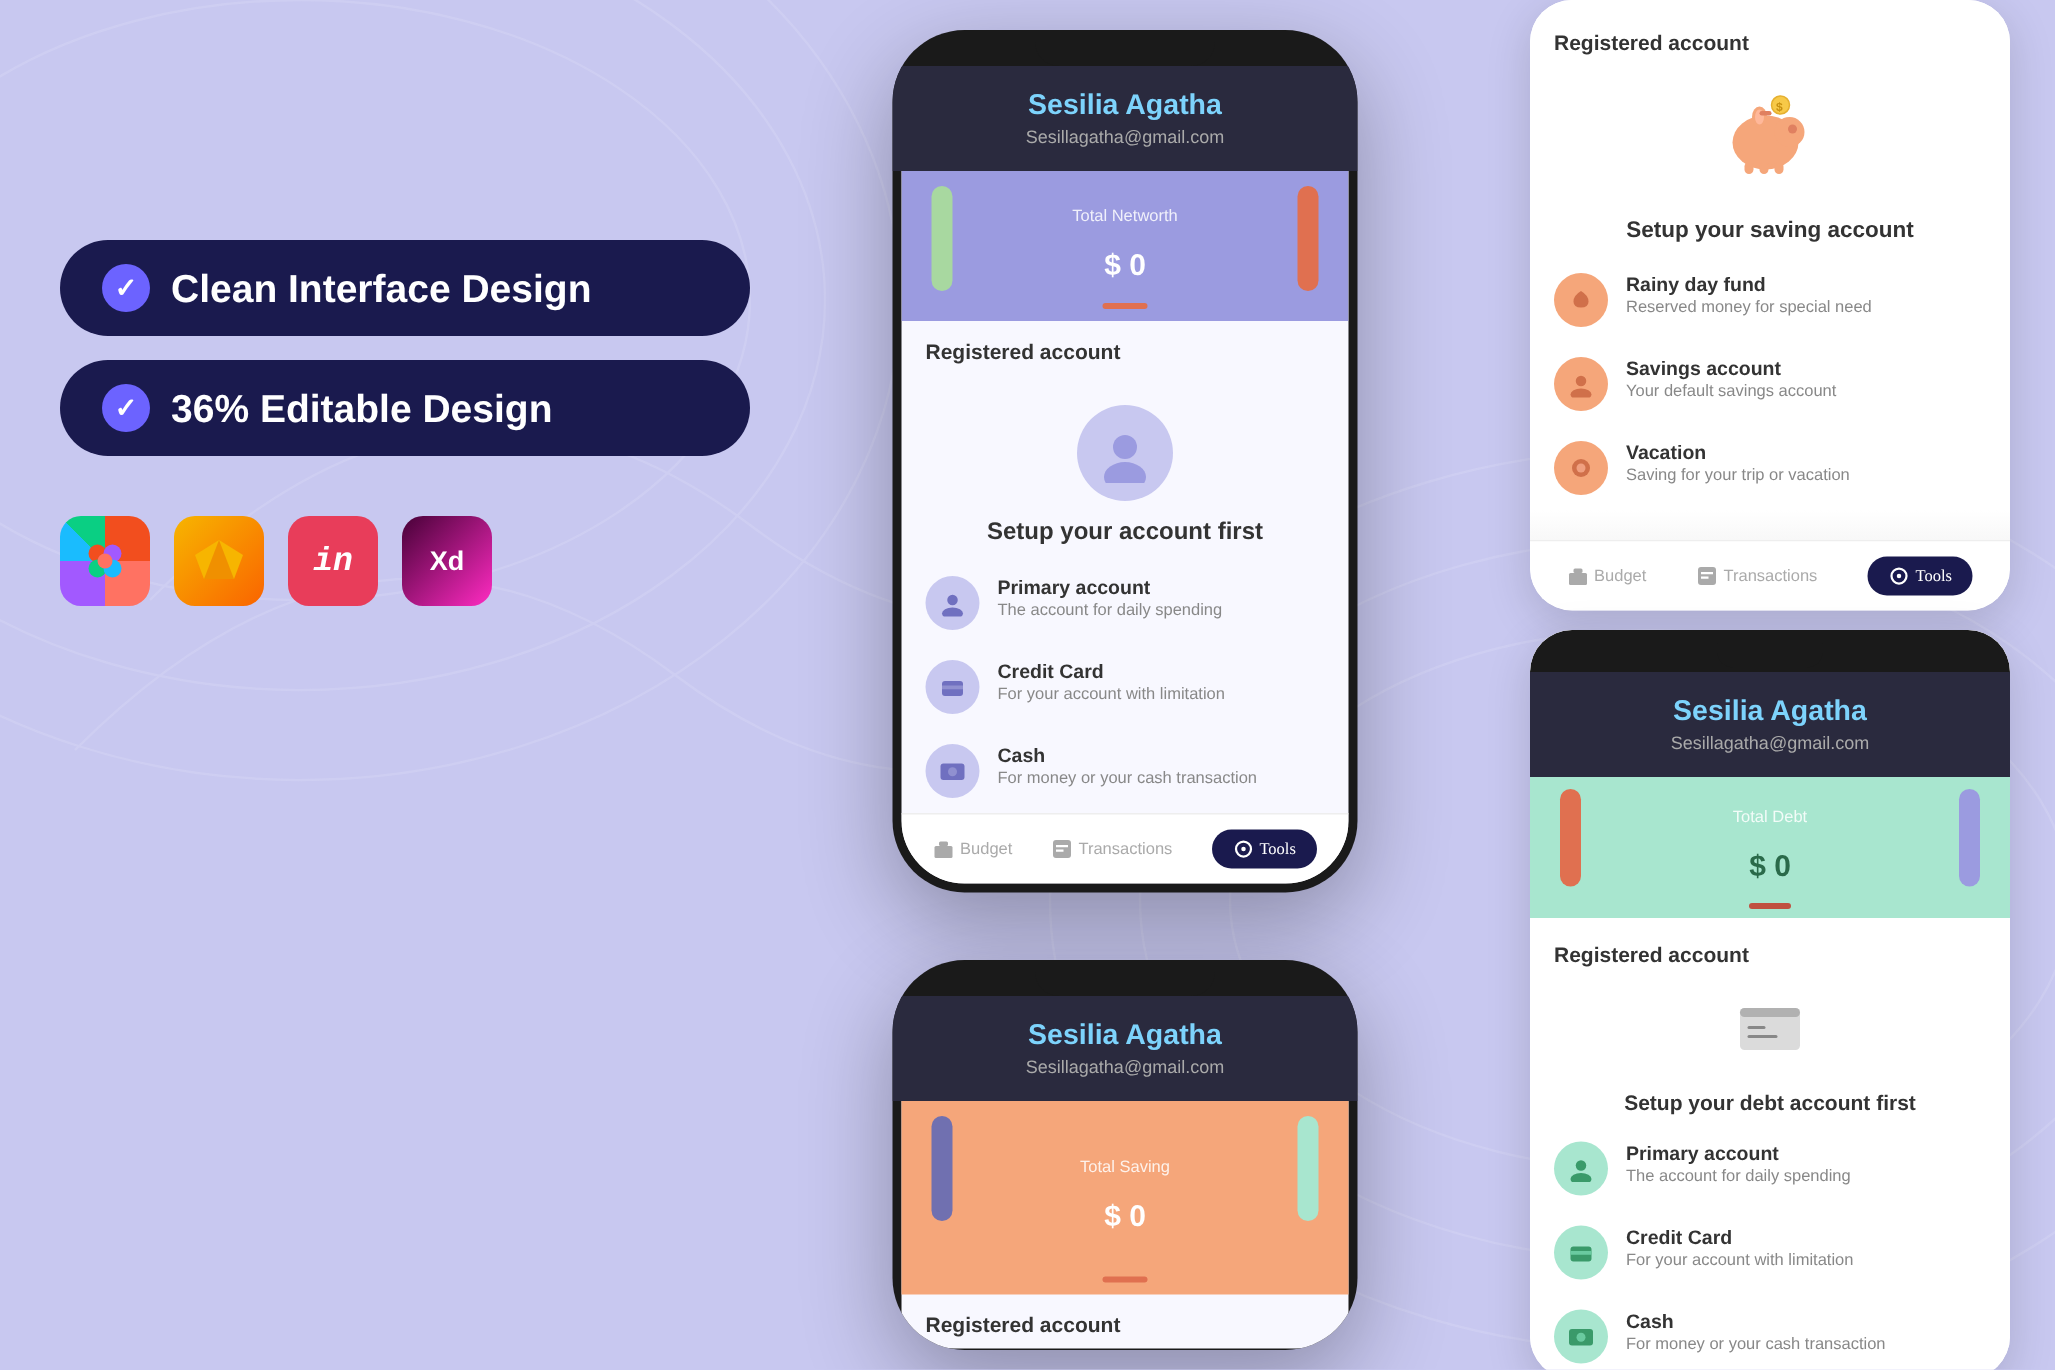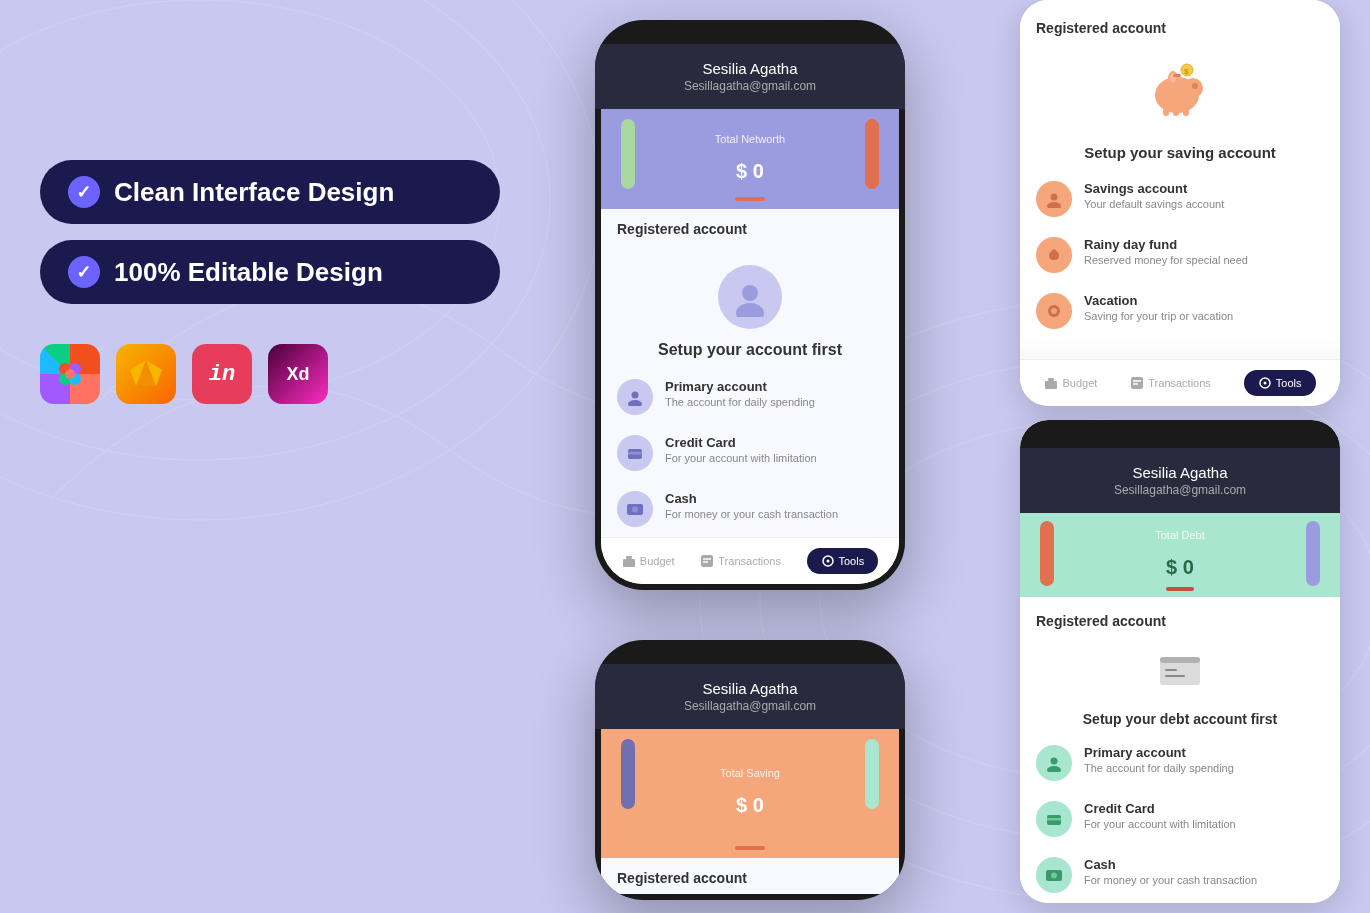--- a/index.html
+++ b/index.html
@@ -151,23 +151,23 @@
     }
 
     .user-header {
       background: #2a2a3e;
       padding: 16px;
       text-align: center;
       border-radius: 0;
     }
 
     .user-name {
-      color: #ffffff;
-      font-size: 15px;
-      font-weight: 400;
+      color: #7dd3fc;
+      font-size: 19px;
+      font-weight: 700;
     }
 
     .user-email {
       color: #aaa;
       font-size: 12px;
       margin-top: 2px;
     }
 
     .balance-card {
       padding: 20px 16px;
@@ -303,20 +303,21 @@
 
     .nav-item-active {
       background: #1a1a4e;
       color: white;
       padding: 6px 14px;
       border-radius: 20px;
       font-size: 11px;
       display: flex;
       align-items: center;
       gap: 4px;
+      font-family: Liberation Serif, serif;
     }
 
     
     .floating-card {
       background: white;
       border-radius: 28px;
       overflow: hidden;
       box-shadow: 0 8px 30px rgba(0,0,0,0.15);
     }
   </style>
@@ -338,21 +339,21 @@
 
 <div class="left-panel">
 
   <div class="feature-badge" style="margin-top:40px;">
     <div class="check-icon">✓</div>
     <span>Clean Interface Design</span>
   </div>
 
   <div class="feature-badge" style="margin-top:16px;">
     <div class="check-icon">✓</div>
-    <span>100% Editable Design</span>
+    <span>36% Editable Design</span>
   </div>
 
   <div class="tools-row">
     <div class="tool-icon tool-figma" style="font-size:20px; background:conic-gradient(#f24e1e 0deg 90deg, #ff7262 90deg 180deg, #a259ff 180deg 270deg, #1abcfe 270deg 315deg, #0acf83 315deg 360deg);">
       <svg width="30" height="30" viewBox="0 0 30 30">
           <circle cx="10" cy="10" r="6" fill="#f24e1e"></circle>
           <circle cx="20" cy="10" r="6" fill="#a259ff"></circle>
           <circle cx="10" cy="20" r="6" fill="#0acf83"></circle>
           <circle cx="20" cy="20" r="6" fill="#1abcfe"></circle>
           <circle cx="15" cy="15" r="5" fill="#ff7262"></circle>
@@ -516,39 +517,39 @@
         <circle cx="42" cy="10" r="6" fill="#f7c948" stroke="#e5b030" stroke-width="1"></circle>
         <text x="39" y="14" font-size="8" fill="#c89010" font-weight="bold">$</text>
       </svg>
     </div>
 
     <div class="setup-title" style="padding:0 16px 10px; text-align:center; font-size:15px;">Setup your saving account</div>
 
     <div class="account-item">
       <div class="account-icon account-icon-orange">
         <svg width="18" height="18" viewBox="0 0 18 18">
+            <path d="M9 3 Q14 6 14 10 Q14 14 9 14 Q4 14 4 10 Q4 6 9 3Z" fill="#d0704a"></path>
+          </svg>
+      </div>
+      <div>
+        <div class="account-name">Rainy day fund</div>
+        <div class="account-desc">Reserved money for special need</div>
+      </div>
+    </div>
+
+    <div class="account-item">
+      <div class="account-icon account-icon-orange">
+        <svg width="18" height="18" viewBox="0 0 18 18">
             <circle cx="9" cy="7" r="3.5" fill="#d0704a"></circle>
             <ellipse cx="9" cy="16" rx="7" ry="4" fill="#d0704a"></ellipse>
           </svg>
       </div>
       <div>
         <div class="account-name">Savings account</div>
         <div class="account-desc">Your default savings account</div>
-      </div>
-    </div>
-
-    <div class="account-item">
-      <div class="account-icon account-icon-orange">
-        <svg width="18" height="18" viewBox="0 0 18 18">
-            <path d="M9 3 Q14 6 14 10 Q14 14 9 14 Q4 14 4 10 Q4 6 9 3Z" fill="#d0704a"></path>
-          </svg>
-      </div>
-      <div>
-        <div class="account-name">Rainy day fund</div>
-        <div class="account-desc">Reserved money for special need</div>
       </div>
     </div>
 
     <div class="account-item">
       <div class="account-icon account-icon-orange">
         <svg width="18" height="18" viewBox="0 0 18 18">
             <circle cx="9" cy="9" r="6" fill="#d0704a"></circle>
             <circle cx="9" cy="9" r="3" fill="#f0a080"></circle>
           </svg>
       </div>
@@ -592,21 +593,21 @@
   <div class="floating-card">
 
     <div style="background:#1a1a1a; height:28px; display:flex; justify-content:center; align-items:flex-end; padding-bottom:3px; border-radius:28px 28px 0 0;">
       <div style="width:70px; height:16px; background:#1a1a1a; border-radius:0 0 10px 10px;"></div>
     </div>
     <div class="user-header">
       <div class="user-name">Sesilia Agatha</div>
       <div class="user-email">Sesillagatha@gmail.com</div>
     </div>
 
-    <div class="balance-card balance-card-debt" style="position:relative; height:84px;">
+    <div class="balance-card balance-card-debt" style="position:relative; height:94px;">
       <div style="position:absolute;left:20px;top:8px;width:14px;height:65px;background:#e07050;border-radius:7px;"></div>
       <div style="text-align:center;">
         <span class="balance-label">Total Debt</span>
         <div class="balance-amount" style="color:#2a6a4a;">
           <span>$ </span><span>0</span>
         </div>
       </div>
       <div style="position:absolute;right:20px;top:8px;width:14px;height:65px;background:#9b9be0;border-radius:7px;"></div>
       <div style="position:absolute;bottom:6px;left:50%;transform:translateX(-50%);width:28px;height:4px;background:#c05040;border-radius:2px;"></div>
     </div>

